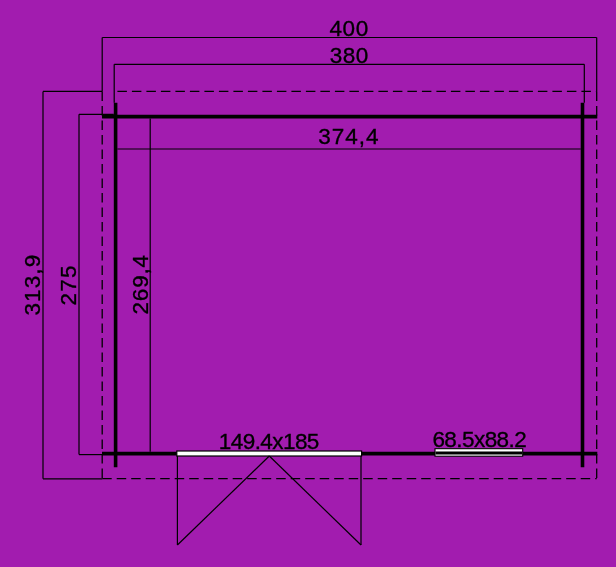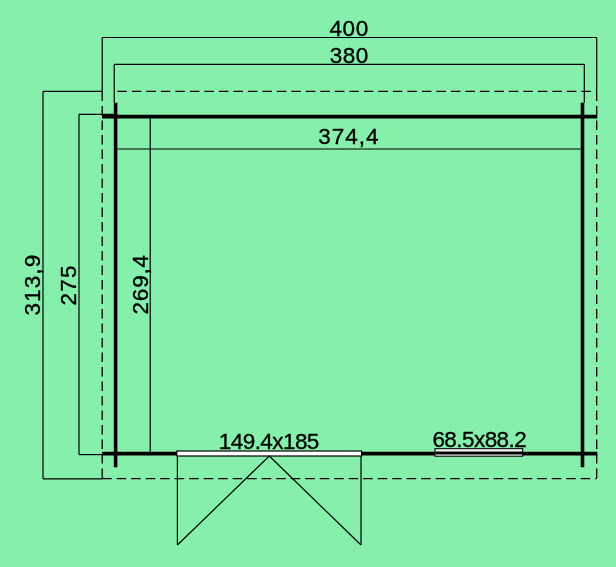--- a/index.html
+++ b/index.html
@@ -1,16 +1,16 @@
 <!DOCTYPE html>
 <html><head>
 <meta charset="utf-8">
 <style>
   html,body{margin:0;padding:0;background:#ffffff;}
-  #canvas{position:relative;width:616px;height:567px;background:#86efac;overflow:hidden;}
+  #canvas{position:relative;width:616px;height:567px;background:#a21caf;overflow:hidden;}
   svg{position:absolute;left:0;top:0;}
   text{font-family:"Liberation Sans",sans-serif;font-size:22.5px;fill:#000000;stroke:#000000;stroke-width:0.35px;}
 </style>
 </head>
 <body>
 <div id="canvas">
 <svg width="616" height="567" viewBox="0 0 616 567">
 
 <g stroke="#000000" stroke-width="1.3" fill="none" stroke-dasharray="9.5 5">
   <line x1="112.4" y1="91.4" x2="596.7" y2="91.4" stroke-dashoffset="9.5"></line>

